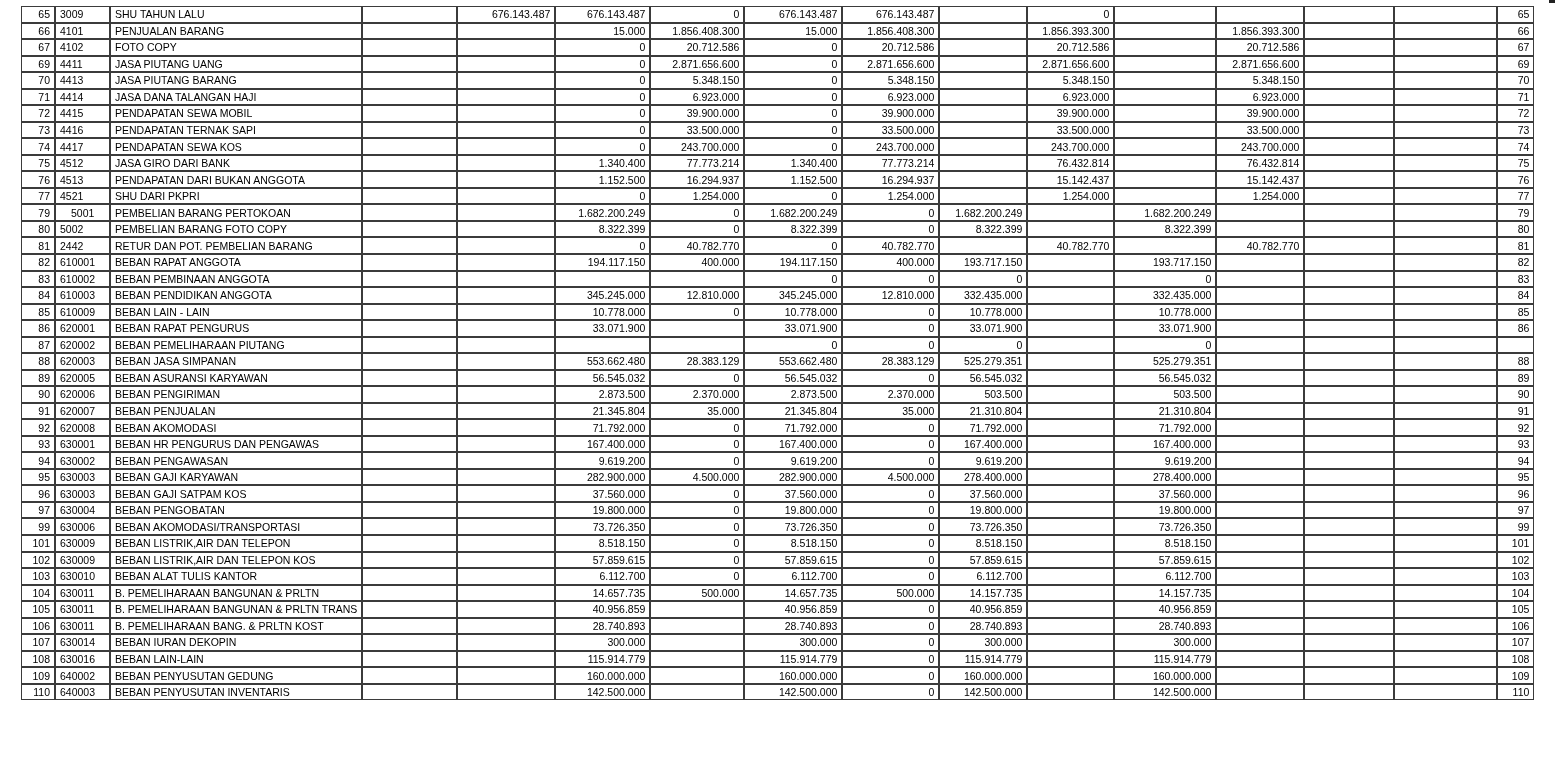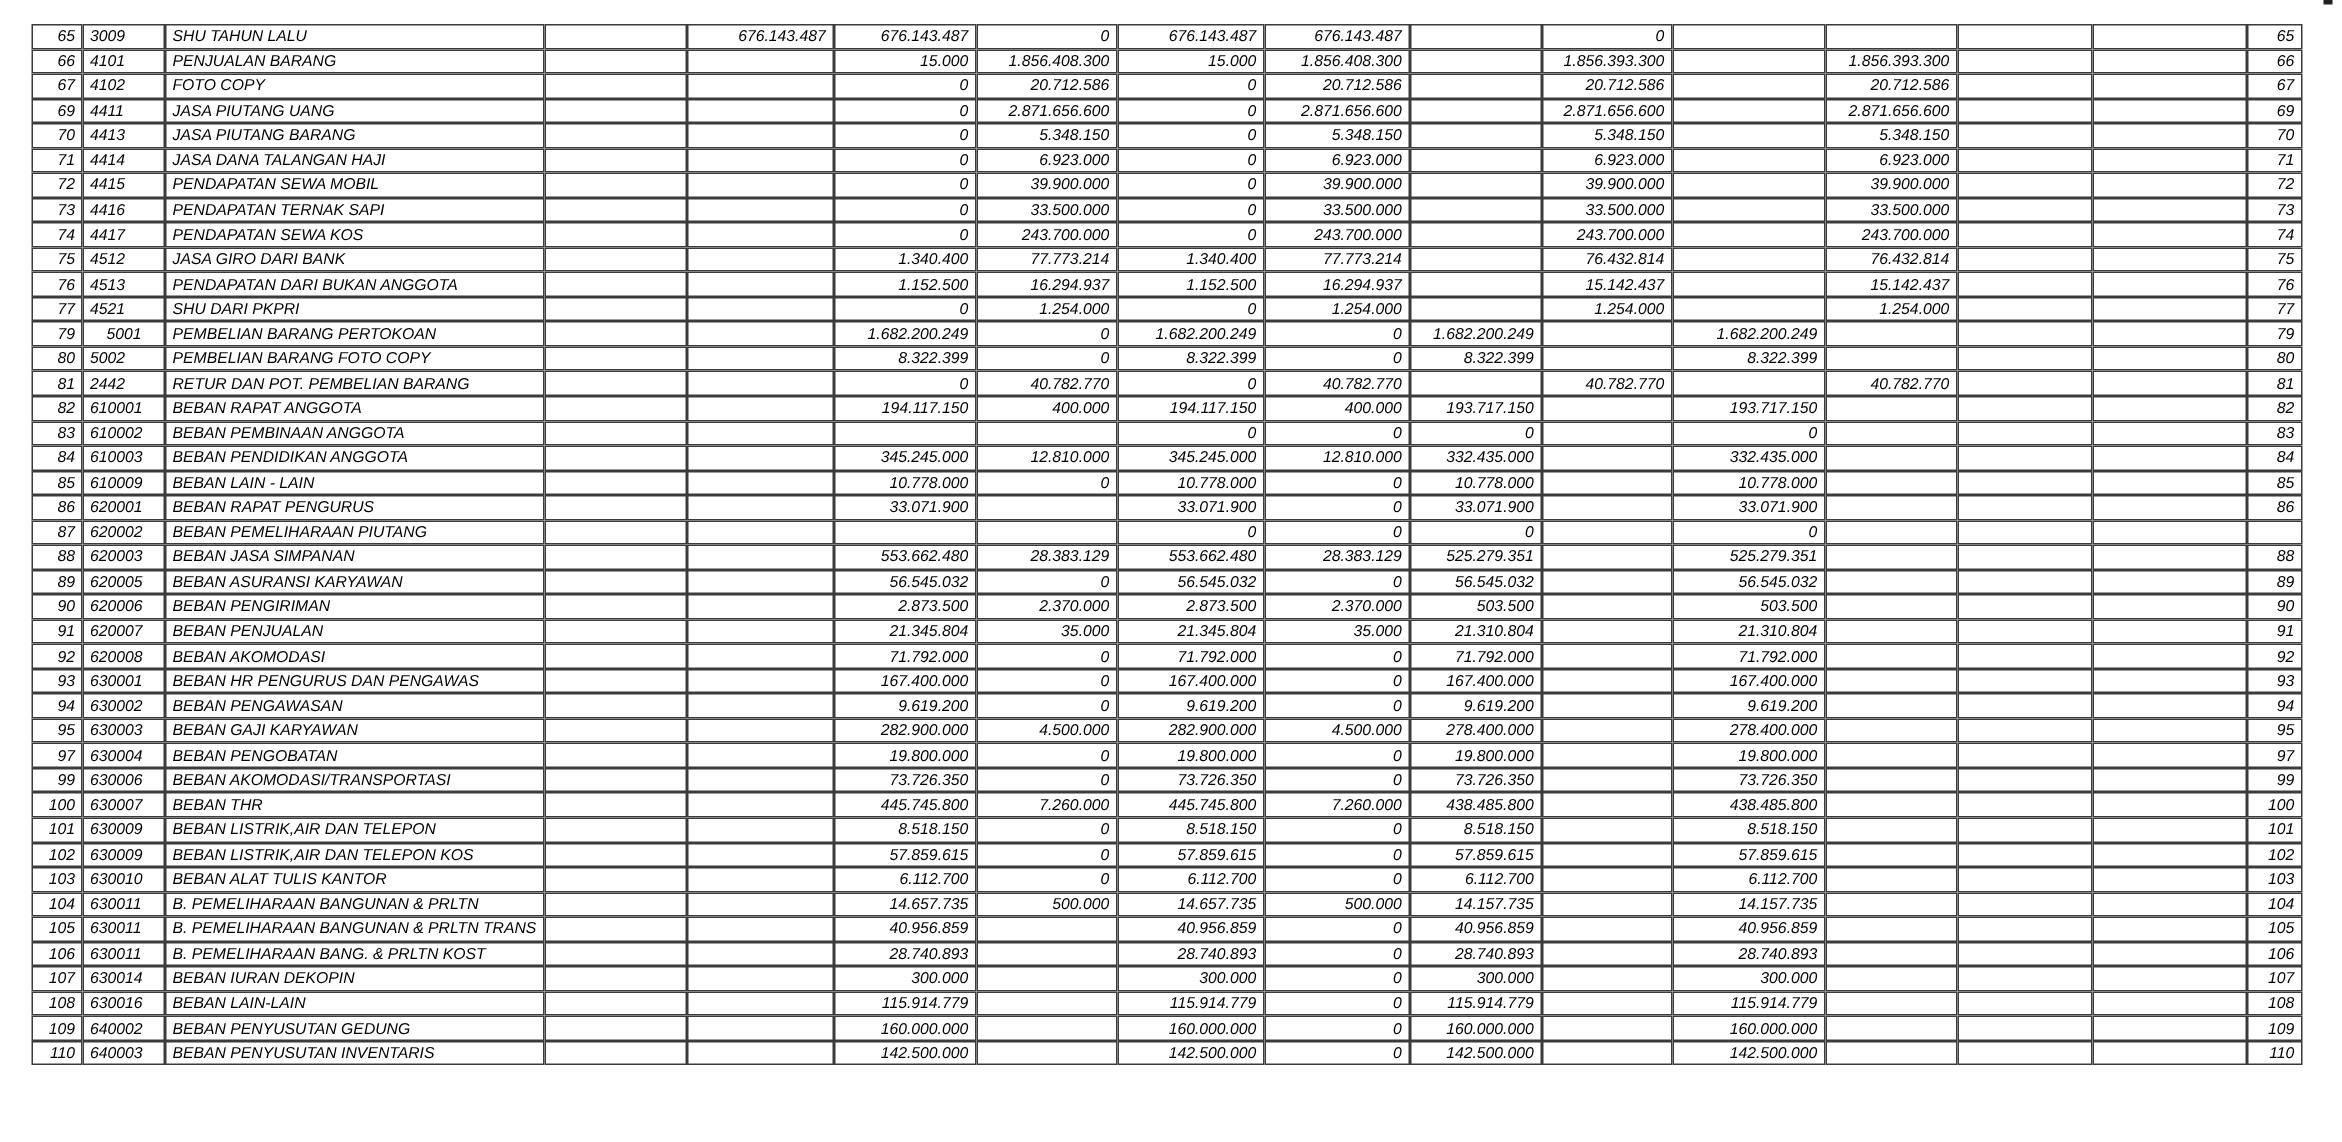--- a/index.html
+++ b/index.html
@@ -1,20 +1,20 @@
 <!DOCTYPE html>
 <html><head>
 <meta charset="utf-8">
 <style>
   html,body{margin:0;padding:0;background:#ffffff;}
   body{width:1561px;height:761px;overflow:hidden;font-family:"Liberation Sans",sans-serif;}
   .screen{position:relative;width:1561px;height:761px;background:#ffffff;}
   table.ws{
-    position:absolute;left:21px;top:16px;
-    border-collapse:separate;border-spacing:0;table-layout:fixed;font-style:italic;
+    position:absolute;left:21px;top:6px;
+    border-collapse:separate;border-spacing:0;table-layout:fixed;
   }
   table.ws td{
     box-sizing:border-box;
     border:1px solid #3b3b3b;
     height:16.54px;
     padding:0 4px;
     font-size:10.5px;
     line-height:14px;
     color:#000000;
     white-space:nowrap;
@@ -566,20 +566,38 @@
           <td class="al-right" style="border-color: rgb(59, 59, 59); color: rgb(0, 0, 0);">4.500.000</td>
           <td class="al-right" style="border-color: rgb(59, 59, 59); color: rgb(0, 0, 0);">278.400.000</td>
           <td class="al-right" style="border-color: rgb(59, 59, 59); color: rgb(0, 0, 0);"></td>
           <td class="al-right" style="border-color: rgb(59, 59, 59); color: rgb(0, 0, 0);">278.400.000</td>
           <td class="al-right" style="border-color: rgb(59, 59, 59); color: rgb(0, 0, 0);"></td>
           <td class="al-right" style="border-color: rgb(59, 59, 59); color: rgb(0, 0, 0);"></td>
           <td class="al-right" style="border-color: rgb(59, 59, 59); color: rgb(0, 0, 0);"></td>
           <td class="al-right" style="border-color: rgb(59, 59, 59); color: rgb(0, 0, 0);">95</td>
         </tr>
         <tr>
+          <td class="al-right" style="border-color: rgb(59, 59, 59); color: rgb(0, 0, 0);">96</td>
+          <td class="al-left" style="border-color: rgb(59, 59, 59); color: rgb(0, 0, 0);">630003</td>
+          <td class="al-left" style="border-color: rgb(59, 59, 59); color: rgb(0, 0, 0);">BEBAN GAJI SATPAM KOS</td>
+          <td class="al-left" style="border-color: rgb(59, 59, 59); color: rgb(0, 0, 0);"></td>
+          <td class="al-right" style="border-color: rgb(59, 59, 59); color: rgb(0, 0, 0);"></td>
+          <td class="al-right" style="border-color: rgb(59, 59, 59); color: rgb(0, 0, 0);">37.560.000</td>
+          <td class="al-right" style="border-color: rgb(59, 59, 59); color: rgb(0, 0, 0);">0</td>
+          <td class="al-right" style="border-color: rgb(59, 59, 59); color: rgb(0, 0, 0);">37.560.000</td>
+          <td class="al-right" style="border-color: rgb(59, 59, 59); color: rgb(0, 0, 0);">0</td>
+          <td class="al-right" style="border-color: rgb(59, 59, 59); color: rgb(0, 0, 0);">37.560.000</td>
+          <td class="al-right" style="border-color: rgb(59, 59, 59); color: rgb(0, 0, 0);"></td>
+          <td class="al-right" style="border-color: rgb(59, 59, 59); color: rgb(0, 0, 0);">37.560.000</td>
+          <td class="al-right" style="border-color: rgb(59, 59, 59); color: rgb(0, 0, 0);"></td>
+          <td class="al-right" style="border-color: rgb(59, 59, 59); color: rgb(0, 0, 0);"></td>
+          <td class="al-right" style="border-color: rgb(59, 59, 59); color: rgb(0, 0, 0);"></td>
+          <td class="al-right" style="border-color: rgb(59, 59, 59); color: rgb(0, 0, 0);">96</td>
+        </tr>
+        <tr>
           <td class="al-right" style="border-color: rgb(59, 59, 59); color: rgb(0, 0, 0);">97</td>
           <td class="al-left" style="border-color: rgb(59, 59, 59); color: rgb(0, 0, 0);">630004</td>
           <td class="al-left" style="border-color: rgb(59, 59, 59); color: rgb(0, 0, 0);">BEBAN PENGOBATAN</td>
           <td class="al-left" style="border-color: rgb(59, 59, 59); color: rgb(0, 0, 0);"></td>
           <td class="al-right" style="border-color: rgb(59, 59, 59); color: rgb(0, 0, 0);"></td>
           <td class="al-right" style="border-color: rgb(59, 59, 59); color: rgb(0, 0, 0);">19.800.000</td>
           <td class="al-right" style="border-color: rgb(59, 59, 59); color: rgb(0, 0, 0);">0</td>
           <td class="al-right" style="border-color: rgb(59, 59, 59); color: rgb(0, 0, 0);">19.800.000</td>
           <td class="al-right" style="border-color: rgb(59, 59, 59); color: rgb(0, 0, 0);">0</td>
           <td class="al-right" style="border-color: rgb(59, 59, 59); color: rgb(0, 0, 0);">19.800.000</td>
@@ -600,38 +618,20 @@
           <td class="al-right" style="border-color: rgb(59, 59, 59); color: rgb(0, 0, 0);">0</td>
           <td class="al-right" style="border-color: rgb(59, 59, 59); color: rgb(0, 0, 0);">73.726.350</td>
           <td class="al-right" style="border-color: rgb(59, 59, 59); color: rgb(0, 0, 0);">0</td>
           <td class="al-right" style="border-color: rgb(59, 59, 59); color: rgb(0, 0, 0);">73.726.350</td>
           <td class="al-right" style="border-color: rgb(59, 59, 59); color: rgb(0, 0, 0);"></td>
           <td class="al-right" style="border-color: rgb(59, 59, 59); color: rgb(0, 0, 0);">73.726.350</td>
           <td class="al-right" style="border-color: rgb(59, 59, 59); color: rgb(0, 0, 0);"></td>
           <td class="al-right" style="border-color: rgb(59, 59, 59); color: rgb(0, 0, 0);"></td>
           <td class="al-right" style="border-color: rgb(59, 59, 59); color: rgb(0, 0, 0);"></td>
           <td class="al-right" style="border-color: rgb(59, 59, 59); color: rgb(0, 0, 0);">99</td>
-        </tr>
-        <tr>
-          <td class="al-right" style="border-color: rgb(59, 59, 59); color: rgb(0, 0, 0);">100</td>
-          <td class="al-left" style="border-color: rgb(59, 59, 59); color: rgb(0, 0, 0);">630007</td>
-          <td class="al-left" style="border-color: rgb(59, 59, 59); color: rgb(0, 0, 0);">BEBAN THR</td>
-          <td class="al-left" style="border-color: rgb(59, 59, 59); color: rgb(0, 0, 0);"></td>
-          <td class="al-right" style="border-color: rgb(59, 59, 59); color: rgb(0, 0, 0);"></td>
-          <td class="al-right" style="border-color: rgb(59, 59, 59); color: rgb(0, 0, 0);">445.745.800</td>
-          <td class="al-right" style="border-color: rgb(59, 59, 59); color: rgb(0, 0, 0);">7.260.000</td>
-          <td class="al-right" style="border-color: rgb(59, 59, 59); color: rgb(0, 0, 0);">445.745.800</td>
-          <td class="al-right" style="border-color: rgb(59, 59, 59); color: rgb(0, 0, 0);">7.260.000</td>
-          <td class="al-right" style="border-color: rgb(59, 59, 59); color: rgb(0, 0, 0);">438.485.800</td>
-          <td class="al-right" style="border-color: rgb(59, 59, 59); color: rgb(0, 0, 0);"></td>
-          <td class="al-right" style="border-color: rgb(59, 59, 59); color: rgb(0, 0, 0);">438.485.800</td>
-          <td class="al-right" style="border-color: rgb(59, 59, 59); color: rgb(0, 0, 0);"></td>
-          <td class="al-right" style="border-color: rgb(59, 59, 59); color: rgb(0, 0, 0);"></td>
-          <td class="al-right" style="border-color: rgb(59, 59, 59); color: rgb(0, 0, 0);"></td>
-          <td class="al-right" style="border-color: rgb(59, 59, 59); color: rgb(0, 0, 0);">100</td>
         </tr>
         <tr>
           <td class="al-right" style="border-color: rgb(59, 59, 59); color: rgb(0, 0, 0);">101</td>
           <td class="al-left" style="border-color: rgb(59, 59, 59); color: rgb(0, 0, 0);">630009</td>
           <td class="al-left" style="border-color: rgb(59, 59, 59); color: rgb(0, 0, 0);">BEBAN LISTRIK,AIR DAN TELEPON</td>
           <td class="al-left" style="border-color: rgb(59, 59, 59); color: rgb(0, 0, 0);"></td>
           <td class="al-right" style="border-color: rgb(59, 59, 59); color: rgb(0, 0, 0);"></td>
           <td class="al-right" style="border-color: rgb(59, 59, 59); color: rgb(0, 0, 0);">8.518.150</td>
           <td class="al-right" style="border-color: rgb(59, 59, 59); color: rgb(0, 0, 0);">0</td>
           <td class="al-right" style="border-color: rgb(59, 59, 59); color: rgb(0, 0, 0);">8.518.150</td>

